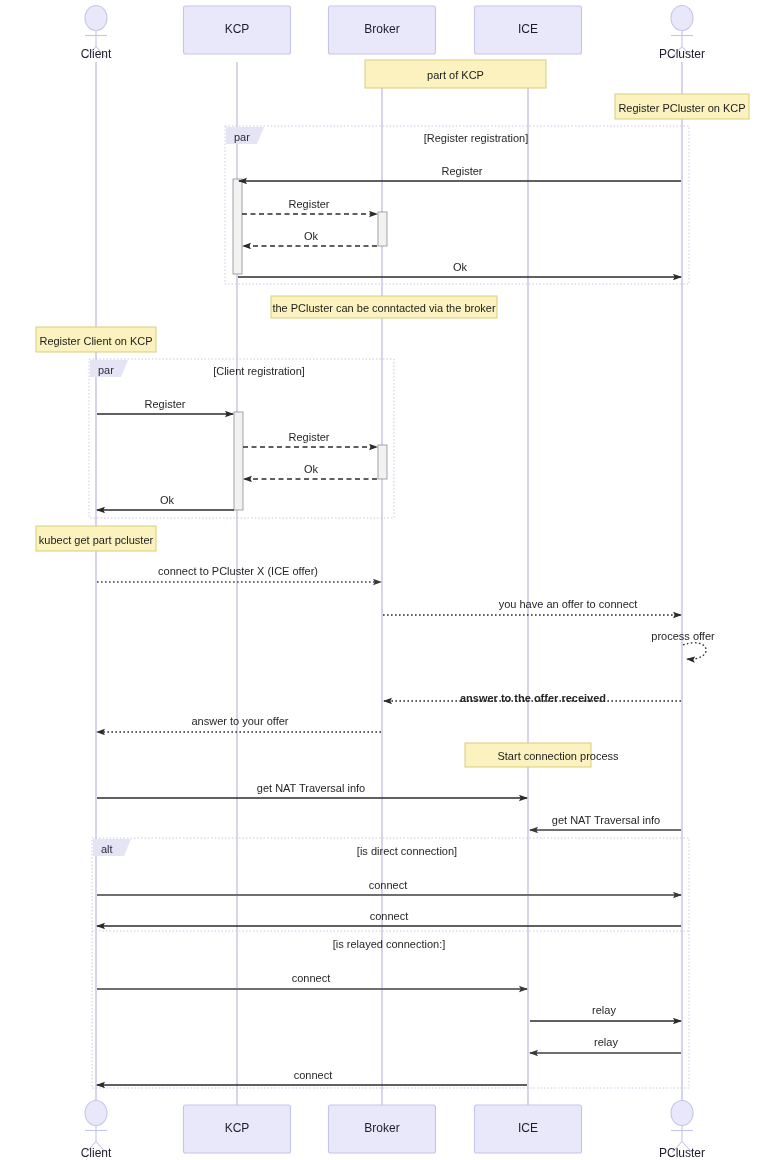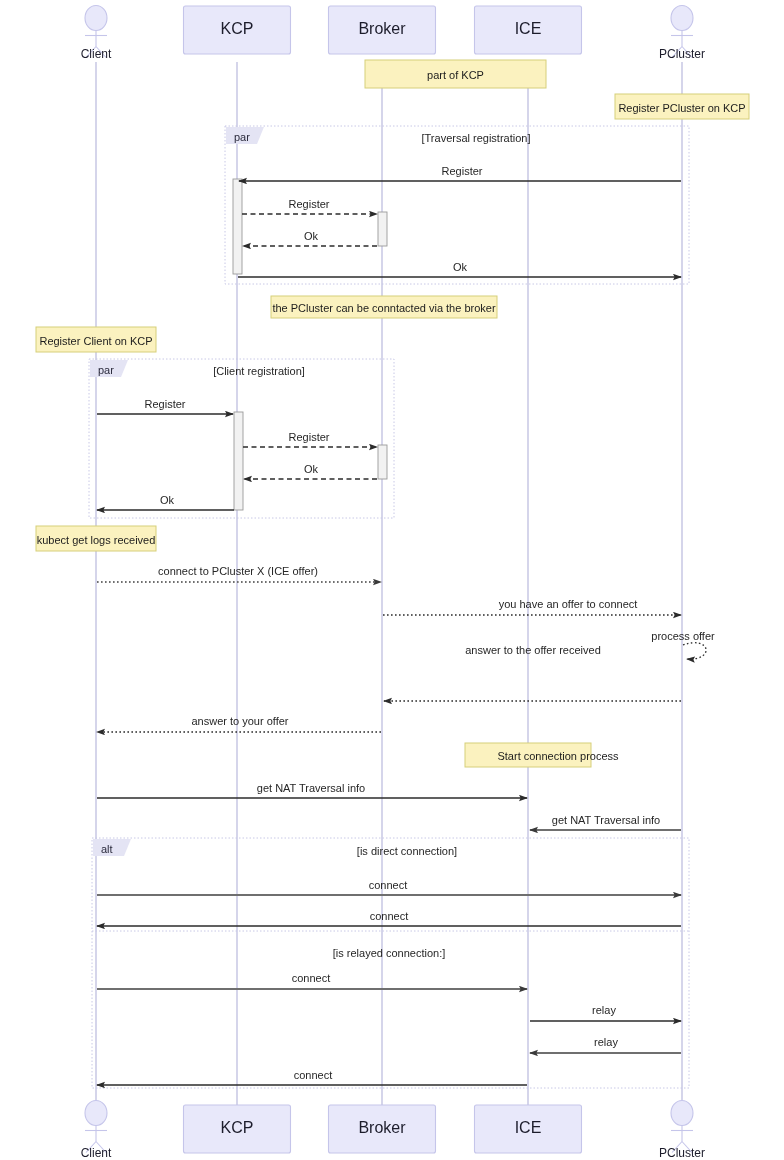--- a/index.html
+++ b/index.html
@@ -8,21 +8,21 @@
     font-family:"Liberation Sans","DejaVu Sans",sans-serif;
     color:#222222;
   }
   #diagram{position:absolute;left:0;top:0;width:784px;height:1160px;}
   .overlay{position:absolute;left:0;top:0;width:784px;height:1160px;pointer-events:none;}
   .lbl{
     position:absolute;font-size:11px;line-height:12px;color:#262626;
     white-space:nowrap;transform:translate(-50%,0);text-align:center;
   }
   .lbl.left{transform:translate(0,0);}
-  .part-name{font-size:16px;color:#1c1c2b;}
+  .part-name{font-size:12px;color:#1c1c2b;}
   .actor-name{font-size:12px;color:#1c1c2b;}
   .note-text{font-size:11px;color:#1c1c1c;}
   .frame-tag{font-size:11px;color:#2b2b3d;}
   .frame-cond{font-size:11px;color:#262626;}
 </style>
 </head>
 <body>
 
 <svg id="diagram" viewBox="0 0 784 1160" xmlns="http://www.w3.org/2000/svg">
   <defs>
@@ -111,52 +111,52 @@
       <ellipse cx="682" cy="1113" rx="11" ry="12.5" fill="#e8e8fa" stroke="#c5c5ea" stroke-width="1.1"></ellipse>
       <line x1="682" y1="1125.5" x2="682" y2="1141.5" stroke="#c5c5ea" stroke-width="1.1"></line>
       <line x1="671" y1="1130.5" x2="693" y2="1130.5" stroke="#c5c5ea" stroke-width="1.1"></line>
       <line x1="682" y1="1141.5" x2="672" y2="1152.5" stroke="#c5c5ea" stroke-width="1.1"></line>
       <line x1="682" y1="1141.5" x2="692" y2="1152.5" stroke="#c5c5ea" stroke-width="1.1"></line>
     </g>
 </svg>
 
 <div class="overlay" id="text-overlay">
     <div class="lbl frame-tag left" style="left: 234px; top: 131px;">par</div>
-    <div class="lbl frame-cond" style="left: 476px; top: 132px;">[Traversal registration]</div>
+    <div class="lbl frame-cond" style="left: 476px; top: 132px;">[Register registration]</div>
     <div class="lbl frame-tag left" style="left: 98px; top: 364px;">par</div>
     <div class="lbl frame-cond" style="left: 259px; top: 365px;">[Client registration]</div>
     <div class="lbl frame-tag left" style="left: 101px; top: 843px;">alt</div>
     <div class="lbl frame-cond" style="left: 407px; top: 845px;">[is direct connection]</div>
-    <div class="lbl frame-cond" style="left: 389px; top: 938px; margin-top: 9px;">[is relayed connection:]</div>
+    <div class="lbl frame-cond" style="left: 389px; top: 938px;">[is relayed connection:]</div>
     <div class="lbl " style="left: 462px; top: 165px;">Register</div>
     <div class="lbl " style="left: 309px; top: 198px;">Register</div>
     <div class="lbl " style="left: 311px; top: 230px;">Ok</div>
     <div class="lbl " style="left: 460px; top: 261px;">Ok</div>
     <div class="lbl " style="left: 165px; top: 398px;">Register</div>
     <div class="lbl " style="left: 309px; top: 431px;">Register</div>
     <div class="lbl " style="left: 311px; top: 463px;">Ok</div>
     <div class="lbl " style="left: 167px; top: 494px;">Ok</div>
     <div class="lbl " style="left: 238px; top: 565px;">connect to PCluster X (ICE offer)</div>
     <div class="lbl " style="left: 532px; top: 598px; margin-left: 36px;">you have an offer to connect</div>
     <div class="lbl " style="left: 683px; top: 630px;">process offer</div>
-    <div class="lbl " style="left: 533px; top: 644px;">answer to the offer received</div>
+    <div class="lbl " style="left: 533px; top: 692px; font-weight: bold;">answer to the offer received</div>
     <div class="lbl " style="left: 240px; top: 715px;">answer to your offer</div>
     <div class="lbl " style="left: 311px; top: 782px;">get NAT Traversal info</div>
     <div class="lbl " style="left: 606px; top: 814px;">get NAT Traversal info</div>
     <div class="lbl " style="left: 388px; top: 879px;">connect</div>
     <div class="lbl " style="left: 389px; top: 910px;">connect</div>
     <div class="lbl " style="left: 311px; top: 972px;">connect</div>
     <div class="lbl " style="left: 604px; top: 1004px;">relay</div>
     <div class="lbl " style="left: 606px; top: 1036px;">relay</div>
     <div class="lbl " style="left: 313px; top: 1069px;">connect</div>
     <div class="lbl note-text" style="left: 455.5px; top: 69px;">part of KCP</div>
     <div class="lbl note-text" style="left: 682px; top: 101.5px;">Register PCluster on KCP</div>
     <div class="lbl note-text" style="left: 384px; top: 302px;">the PCluster can be conntacted via the broker</div>
     <div class="lbl note-text" style="left: 96px; top: 334.5px; text-align: right;">Register Client on KCP</div>
-    <div class="lbl note-text" style="left: 96px; top: 533.5px;">kubect get logs received</div>
+    <div class="lbl note-text" style="left: 96px; top: 533.5px;">kubect get part pcluster</div>
     <div class="lbl note-text" style="left: 528px; top: 750px; margin-left: 30px;">Start connection process</div>
     <div class="lbl actor-name" style="left: 96px; top: 48px;">Client</div>
     <div class="lbl actor-name" style="left: 96px; top: 1147px;">Client</div>
     <div class="lbl part-name" style="left: 237px; top: 23px;">KCP</div>
     <div class="lbl part-name" style="left: 237px; top: 1122px;">KCP</div>
     <div class="lbl part-name" style="left: 382px; top: 23px;">Broker</div>
     <div class="lbl part-name" style="left: 382px; top: 1122px;">Broker</div>
     <div class="lbl part-name" style="left: 528px; top: 23px;">ICE</div>
     <div class="lbl part-name" style="left: 528px; top: 1122px;">ICE</div>
     <div class="lbl actor-name" style="left: 682px; top: 48px;">PCluster</div>

